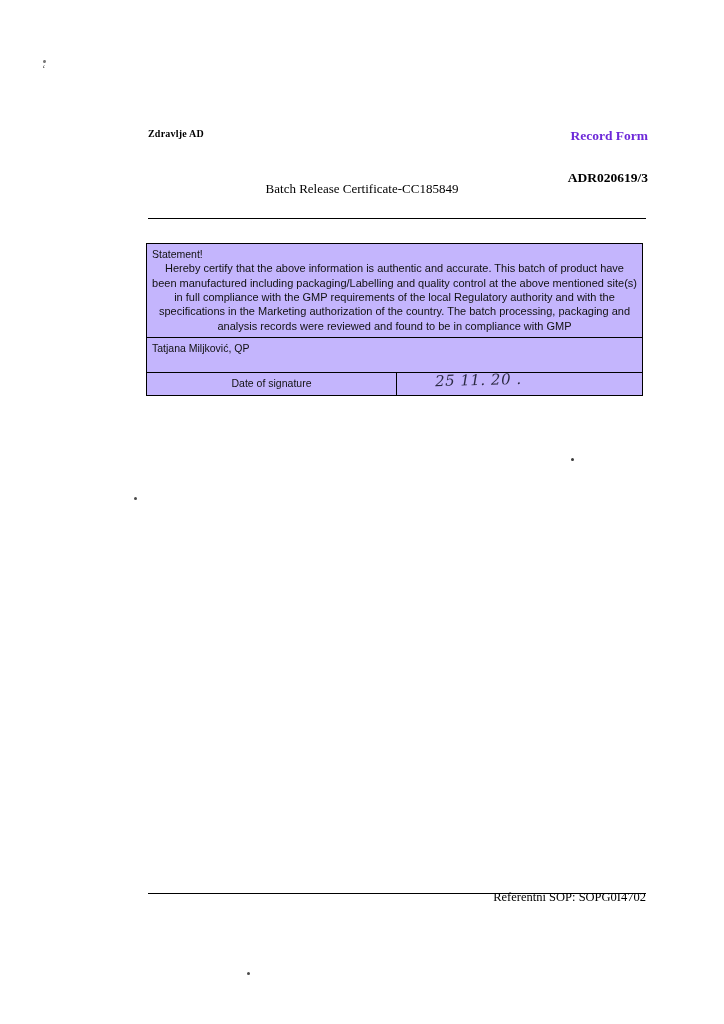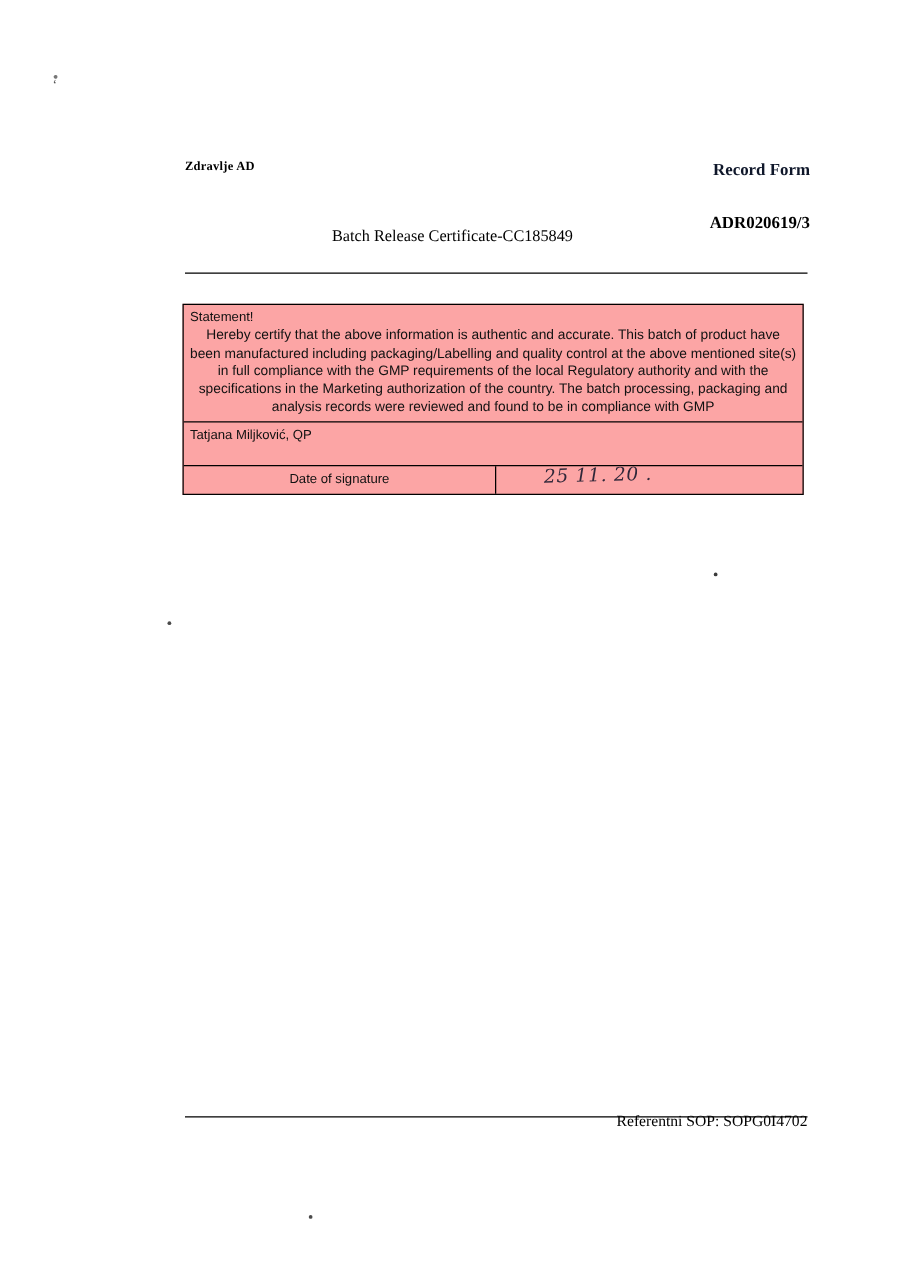--- a/index.html
+++ b/index.html
@@ -63,21 +63,21 @@
     letter-spacing: 0.2px;
     color: #000;
   }
   .record-form {
     position: absolute;
     right: 0;
     top: 0;
     font-family: "Liberation Serif", serif;
     font-weight: bold;
     font-size: 13.5px;
-    color: #0f172a;
+    color: #6d28d9;
   }
   .doc-code {
     position: absolute;
     right: 0;
     top: 24px;
     font-family: "Liberation Serif", serif;
     font-weight: bold;
     font-size: 13.5px;
     color: #000;
     margin-top: 18px;
@@ -103,21 +103,21 @@
     background: #000;
   }
 
   .table {
     position: absolute;
     left: 146px;
     top: 243px;
     width: 497px;
     border: 1px solid #000;
     box-sizing: border-box;
-    background: #fca5a5;
+    background: #c4b5fd;
   }
   .row {
     display: flex;
     border-bottom: 1px solid #000;
     box-sizing: border-box;
   }
   .row:last-child {
     border-bottom: none;
     text-align: center;
   }

